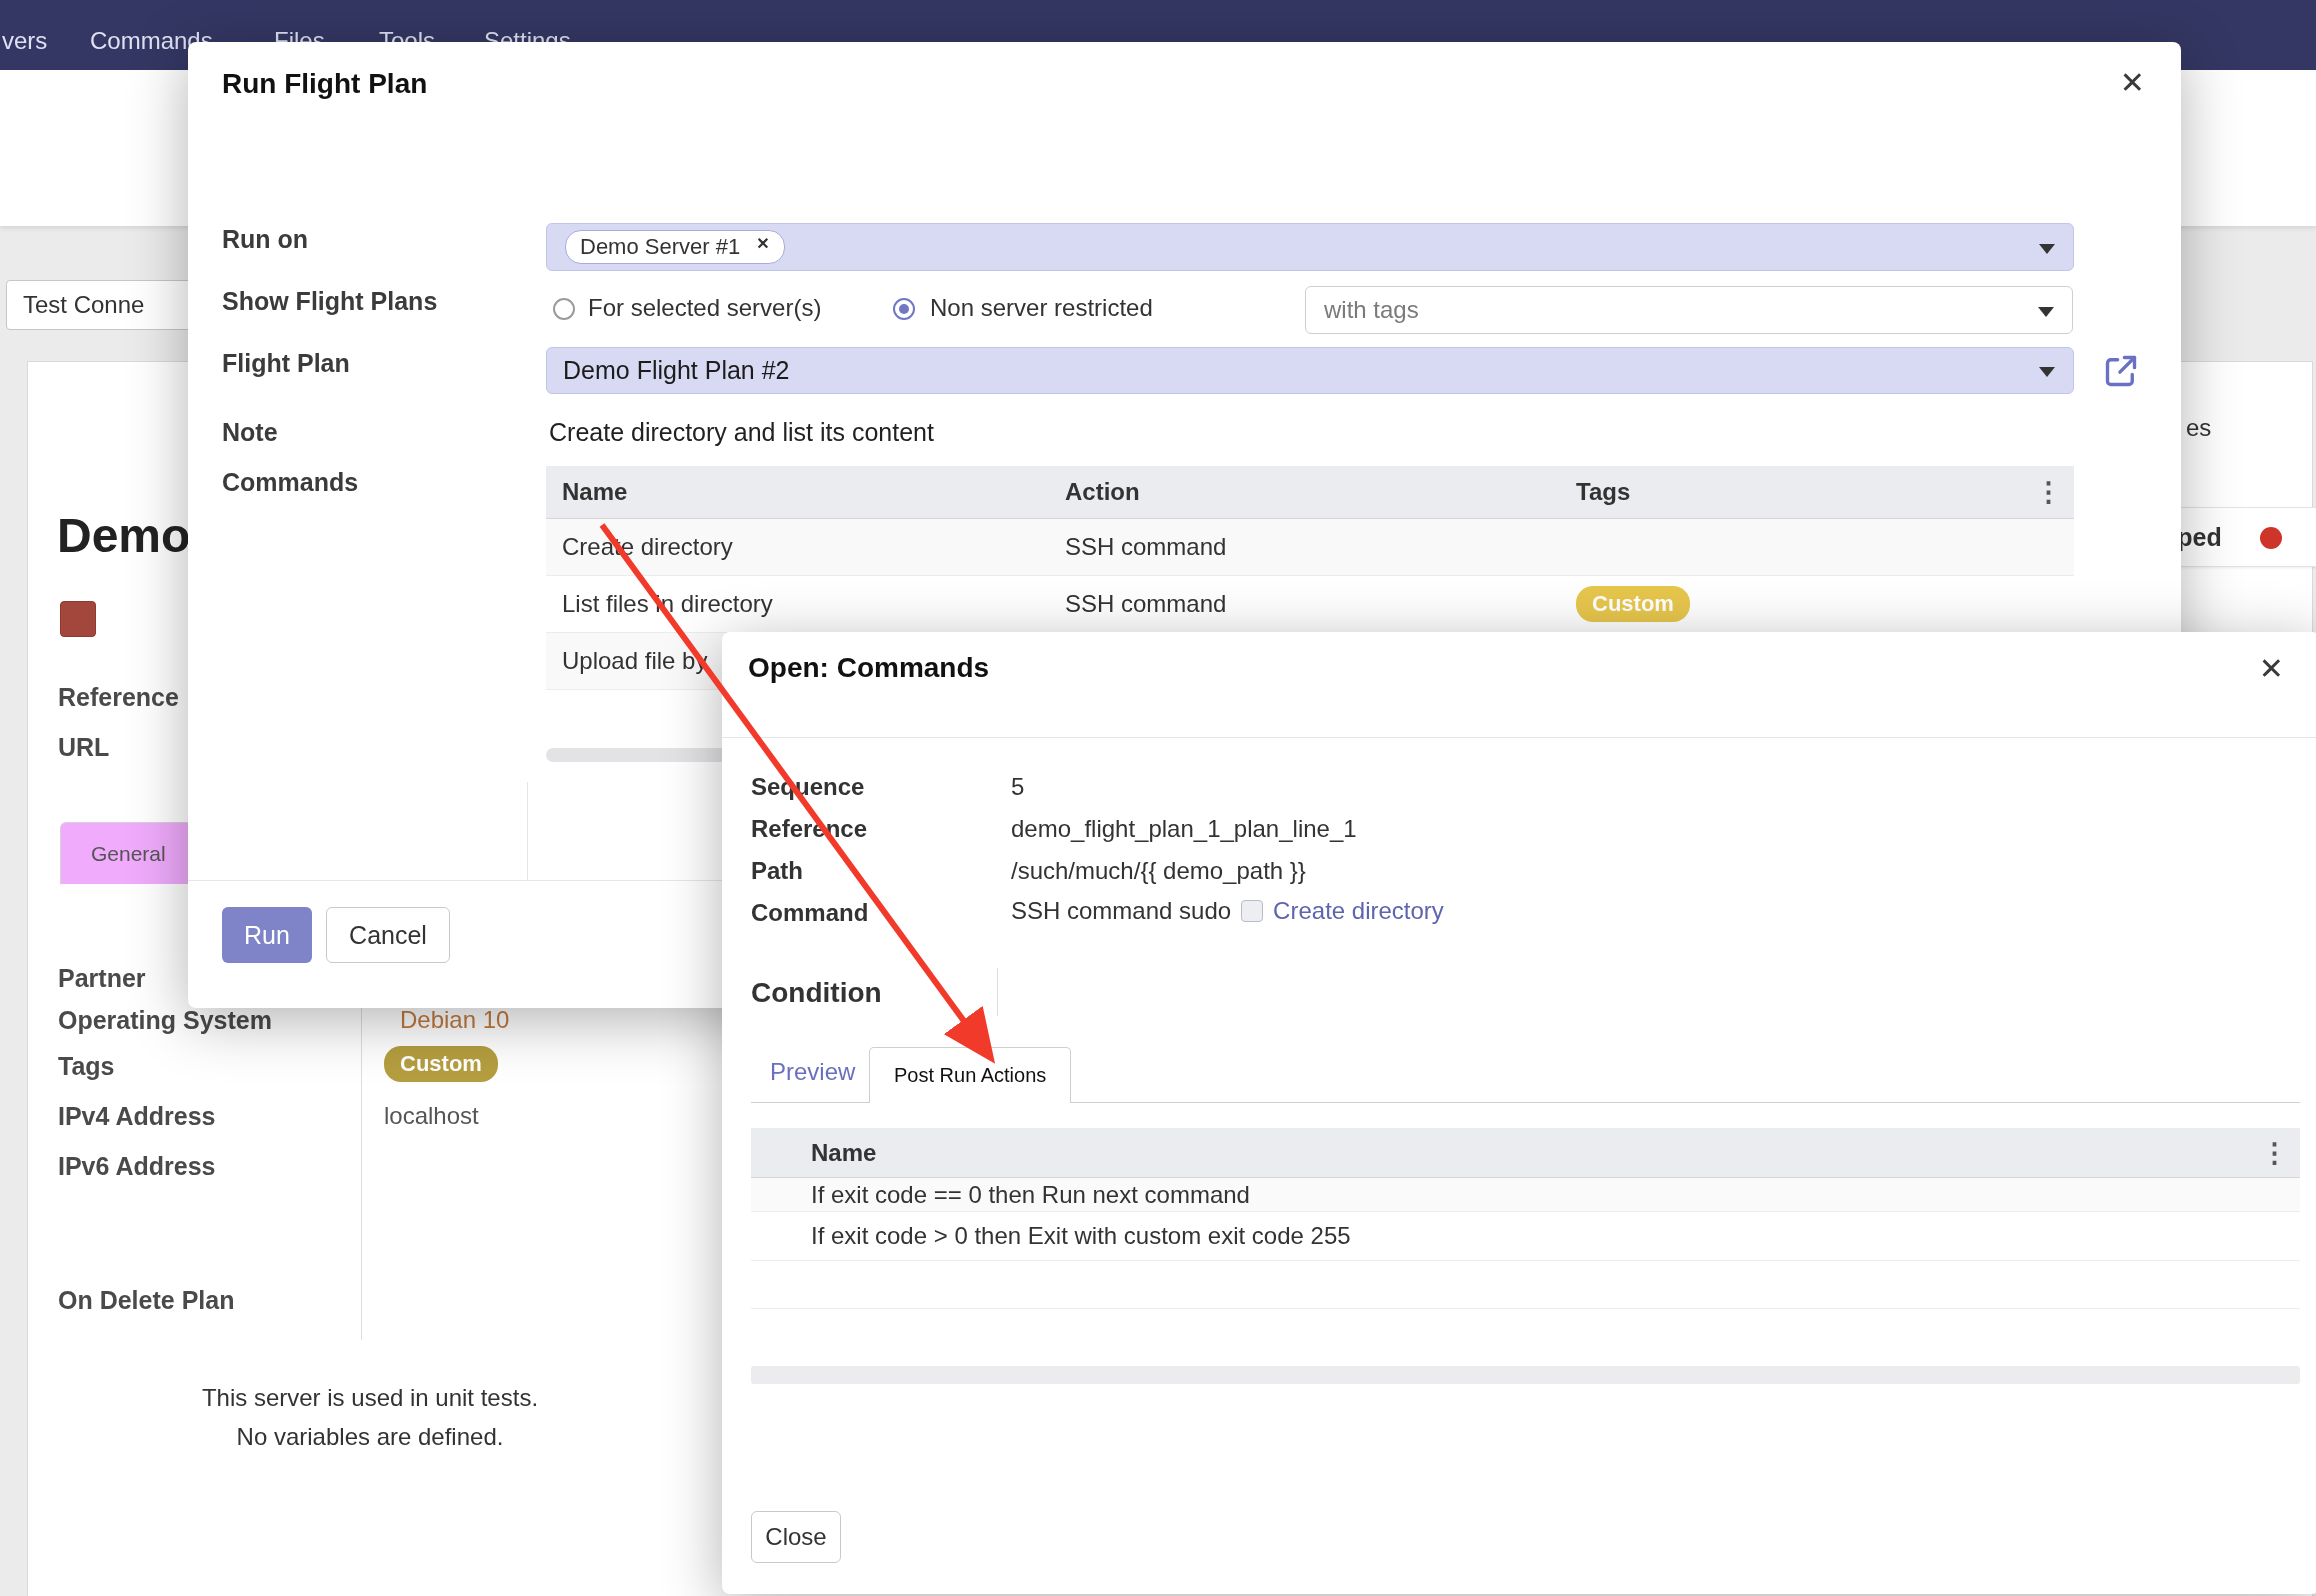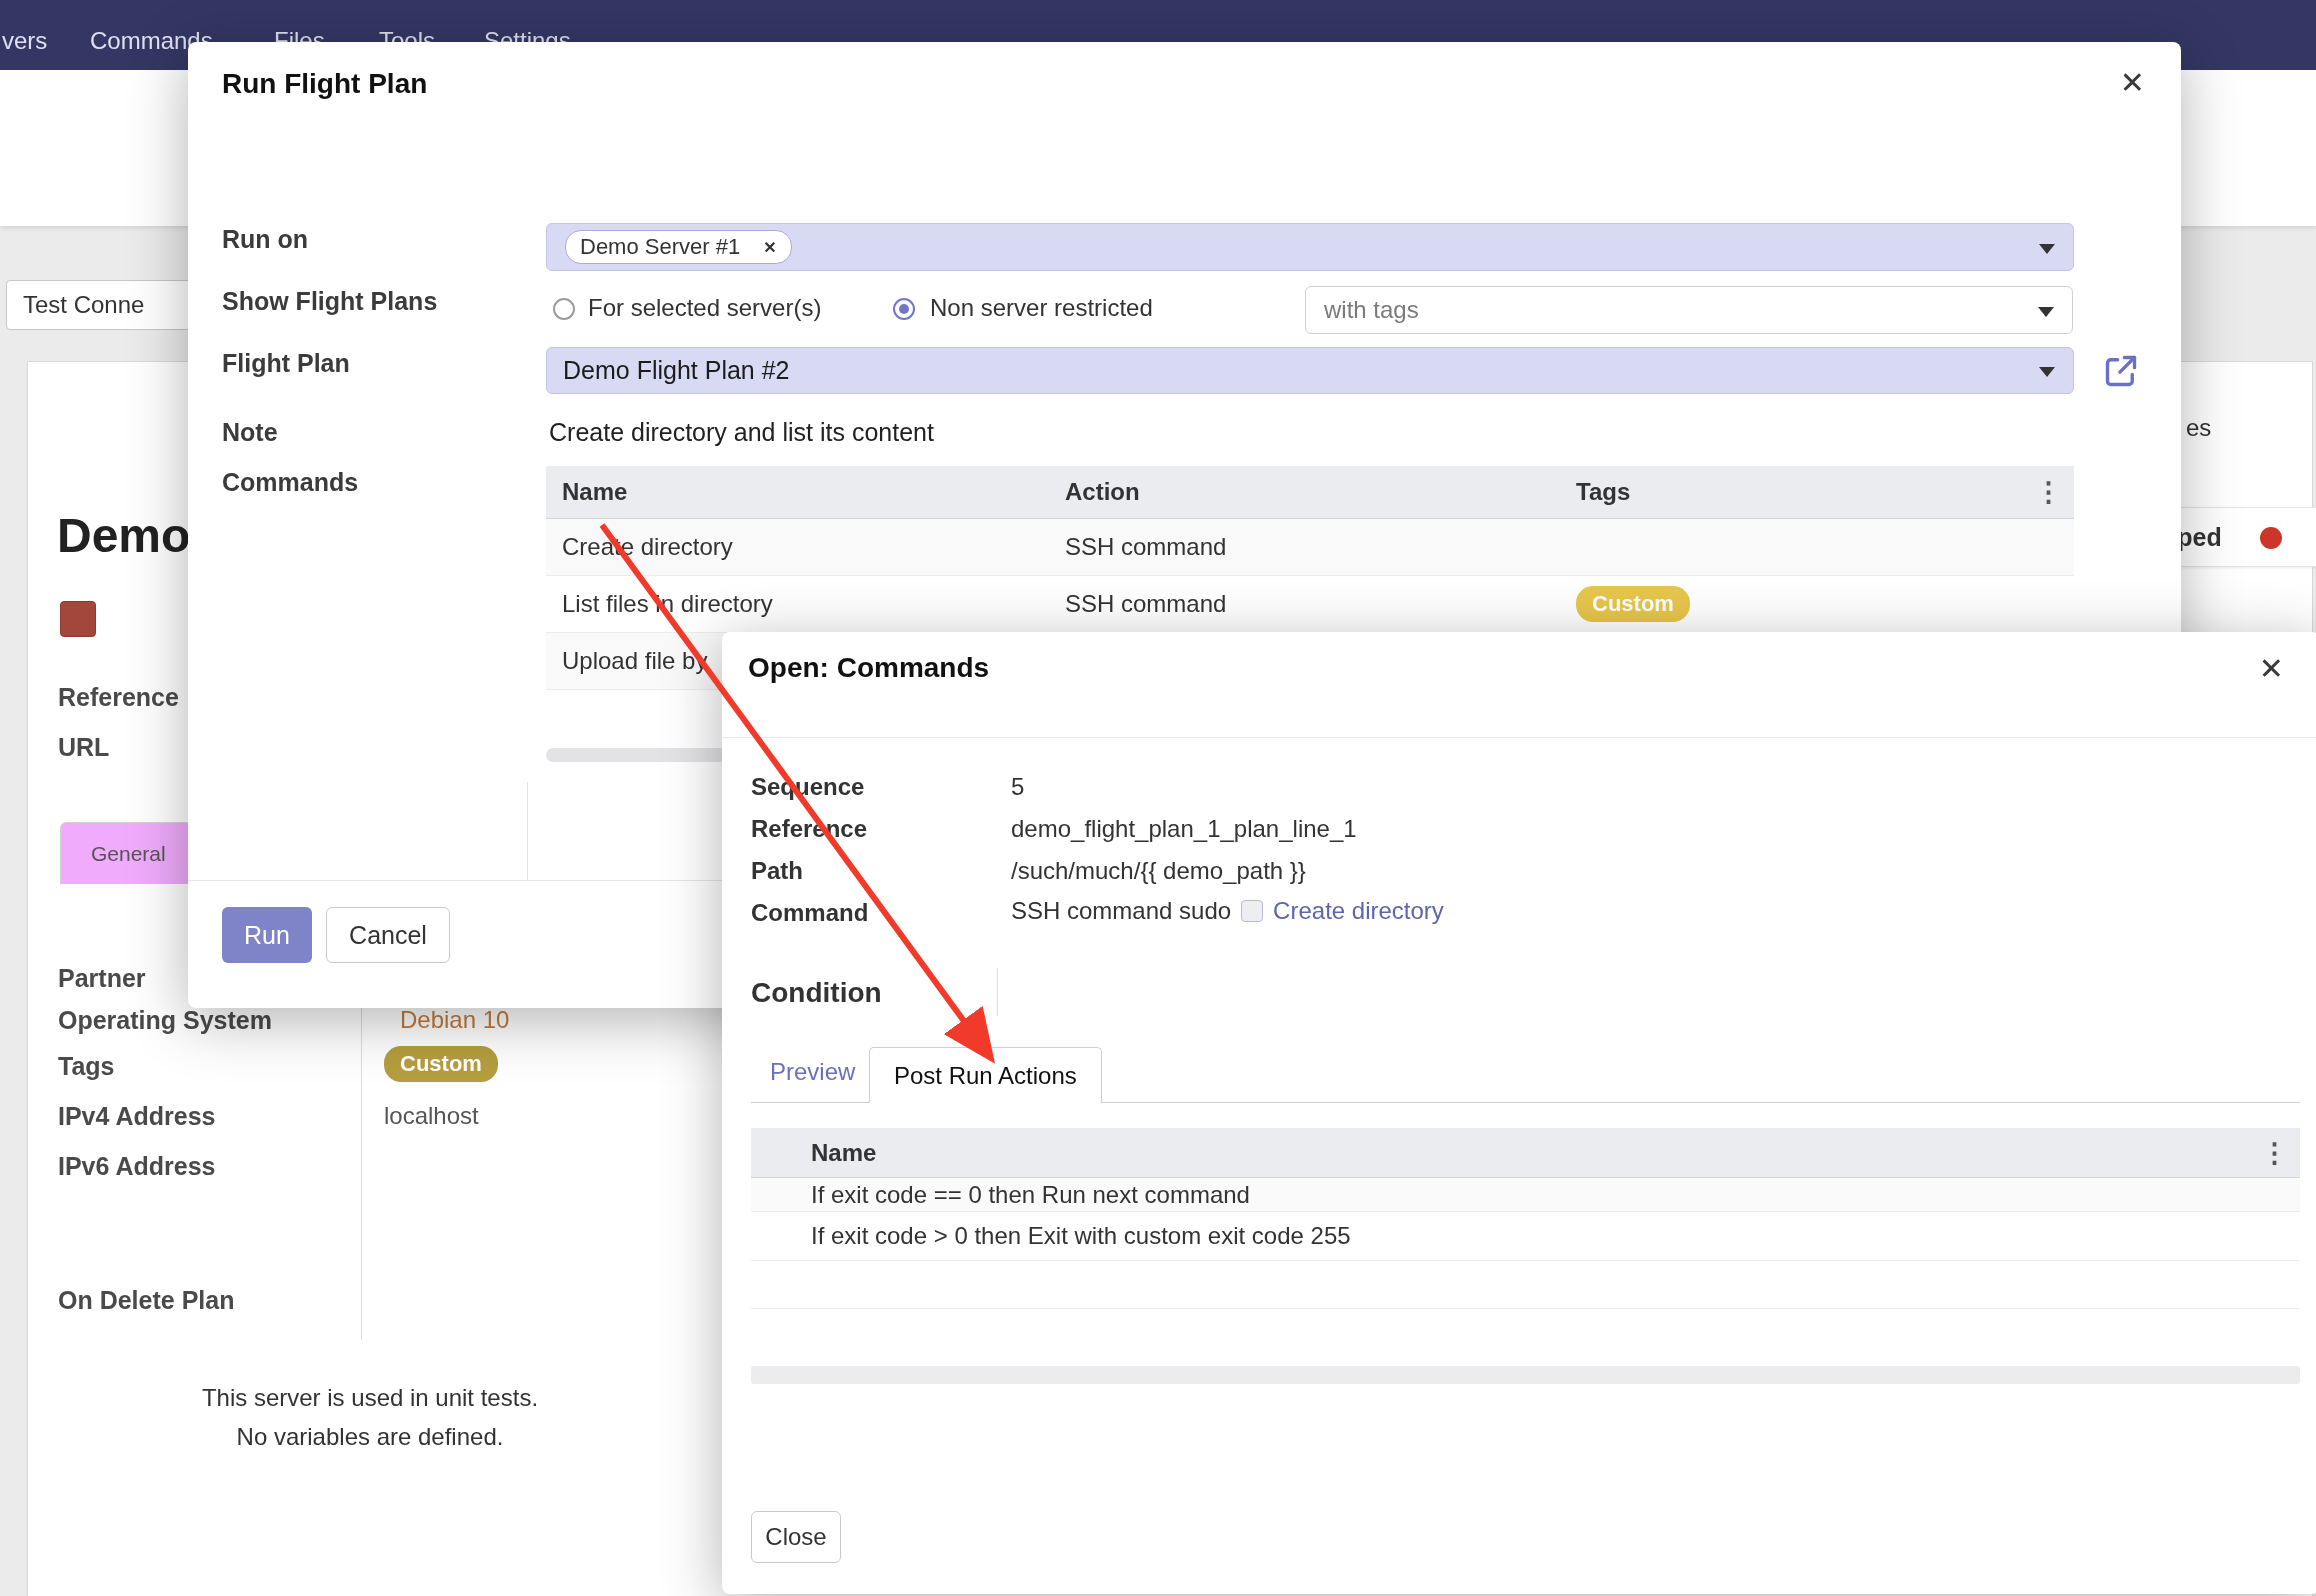--- a/index.html
+++ b/index.html
@@ -12,21 +12,21 @@
   .caret{width:0;height:0;border-left:8px solid transparent;border-right:8px solid transparent;border-top:10px solid #333}
   .kebab{font-size:27px;color:#555;line-height:1}
   .badge{display:inline-block;padding:5px 16px;border-radius:17px;color:#fff;font-weight:bold;font-size:22px;white-space:nowrap}
   .btn{display:flex;align-items:center;justify-content:center;border-radius:6px;font-size:25px;cursor:pointer}
   .modal{position:absolute;background:#fff;border-radius:8px;box-shadow:0 12px 60px rgba(0,0,0,.30)}
   .modal-title{position:absolute;font-size:28px;font-weight:bold;color:#111;white-space:nowrap}
   .close-x{position:absolute;font-size:30px;color:#3a3a3a;cursor:pointer;line-height:1}
   .row-flex{display:flex;align-items:center}
   .t-head{display:flex;align-items:center;font-weight:bold;font-size:24px;color:#333;background:#eaecef;border-bottom:1px solid #d5d5d5;position:relative}
   .t-row{display:flex;align-items:center;font-size:24px;border-bottom:1px solid #ececec;position:relative}
-  .tab-active{position:absolute;background:#fff;border:1px solid #cfcfcf;border-bottom:none;border-radius:5px 5px 0 0;font-size:24px;color:#111;display:flex;align-items:center;padding:12px 24px;z-index:2;white-space:nowrap}
+  .tab-active{position:absolute;background:#fff;border:1px solid #cfcfcf;border-bottom:none;border-radius:5px 5px 0 0;font-size:20px;color:#111;display:flex;align-items:center;padding:12px 24px;z-index:2;white-space:nowrap}
   .radio{position:absolute;width:22px;height:22px;border-radius:50%;background:#fff;border:2px solid #9b9b9b}
   .radio-sel{position:absolute;width:22px;height:22px;border-radius:50%;border:2px solid #7277c4;display:flex;align-items:center;justify-content:center}
   .radio-sel span{width:10px;height:10px;border-radius:50%;background:#7277c4}
   .checkbox{display:inline-block;width:22px;height:22px;background:#eceef2;border:1px solid #b9bdc9;border-radius:4px;margin:0 10px;vertical-align:middle}
 </style>
 </head>
 <body>
 
 <div id="screen">
 
@@ -81,21 +81,21 @@
     <div class="modal-title" style="left:34px;top:26px">Run Flight Plan</div>
     <div class="close-x" style="right:36px;top:26px">✕</div>
 
     <div class="abs lbl" style="left:34px;top:183px;color:#3b3b3b">Run on</div>
     <div class="abs lbl" style="left:34px;top:245px;color:#3b3b3b">Show Flight Plans</div>
     <div class="abs lbl" style="left:34px;top:307px;color:#3b3b3b">Flight Plan</div>
     <div class="abs lbl" style="left:34px;top:376px;color:#3b3b3b">Note</div>
     <div class="abs lbl" style="left:34px;top:426px;color:#3b3b3b">Commands</div>
 
     <div class="abs row-flex" style="left:358px;top:181px;width:1528px;height:48px;background:#d8daf3;border:1px solid #c2c5ea;border-radius:6px;padding:0 18px">
-      <span style="display:inline-flex;align-items:center;background:#fff;border:1px solid #a6abdb;border-radius:16px;padding:3px 14px;font-size:22px;gap:23px">
+      <span style="display:inline-flex;background:#fff;border:1px solid #a6abdb;border-radius:16px;padding:3px 14px;font-size:22px;gap:16px">
         <span>Demo Server #1</span>
         <span style="font-size:16px;font-weight:bold">✕</span>
       </span>
       <span class="caret abs" style="right:18px;top:20px"></span>
     </div>
 
     <span class="radio" style="left:365px;top:256px"></span>
     <div class="abs val" style="left:400px;top:252px">For selected server(s)</div>
     <span class="radio-sel" style="left:705px;top:256px">
         <span></span>

